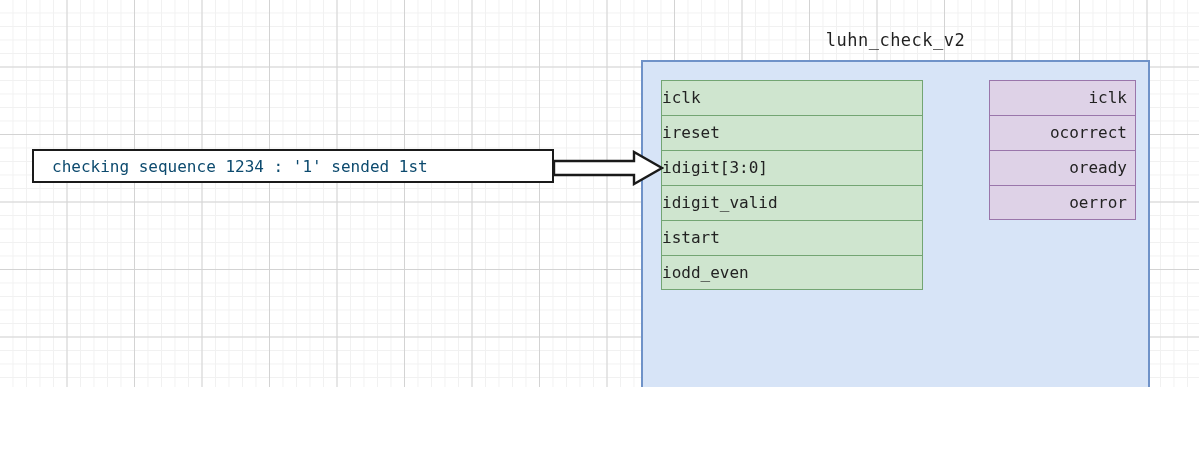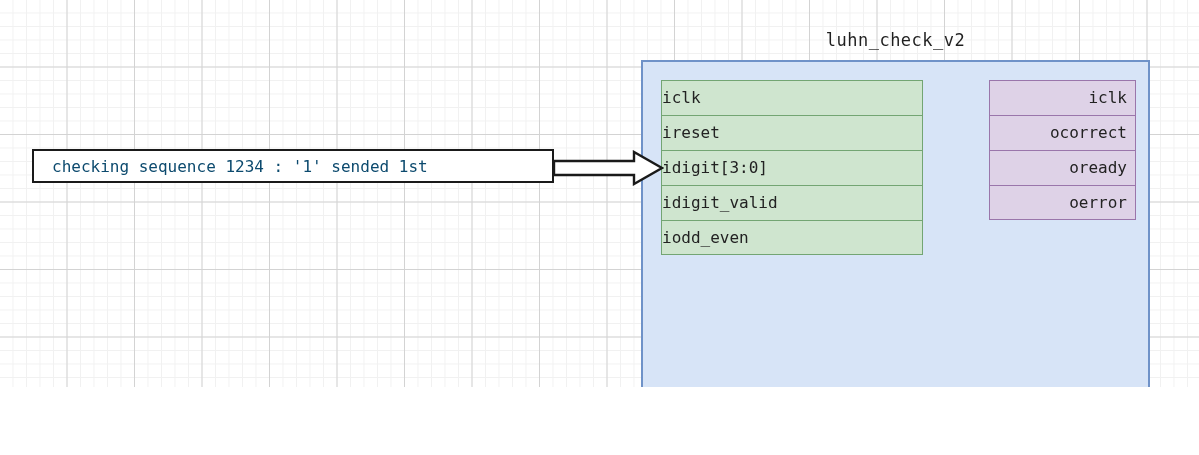--- a/index.html
+++ b/index.html
@@ -138,20 +138,21 @@
 
   <div class="module-title">luhn_check_v2</div>
 
   <div class="module-box"></div>
 
   <div class="port-list inputs">
     <div class="port in">iclk</div>
     <div class="port in">ireset</div>
     <div class="port in">idigit[3:0]</div>
     <div class="port in">idigit_valid</div>
+    <div class="port in">istart</div>
     <div class="port in">iodd_even</div>
   </div>
 
   <div class="port-list outputs">
     <div class="port out">iclk</div>
     <div class="port out">ocorrect</div>
     <div class="port out">oready</div>
     <div class="port out">oerror</div>
   </div>
 

